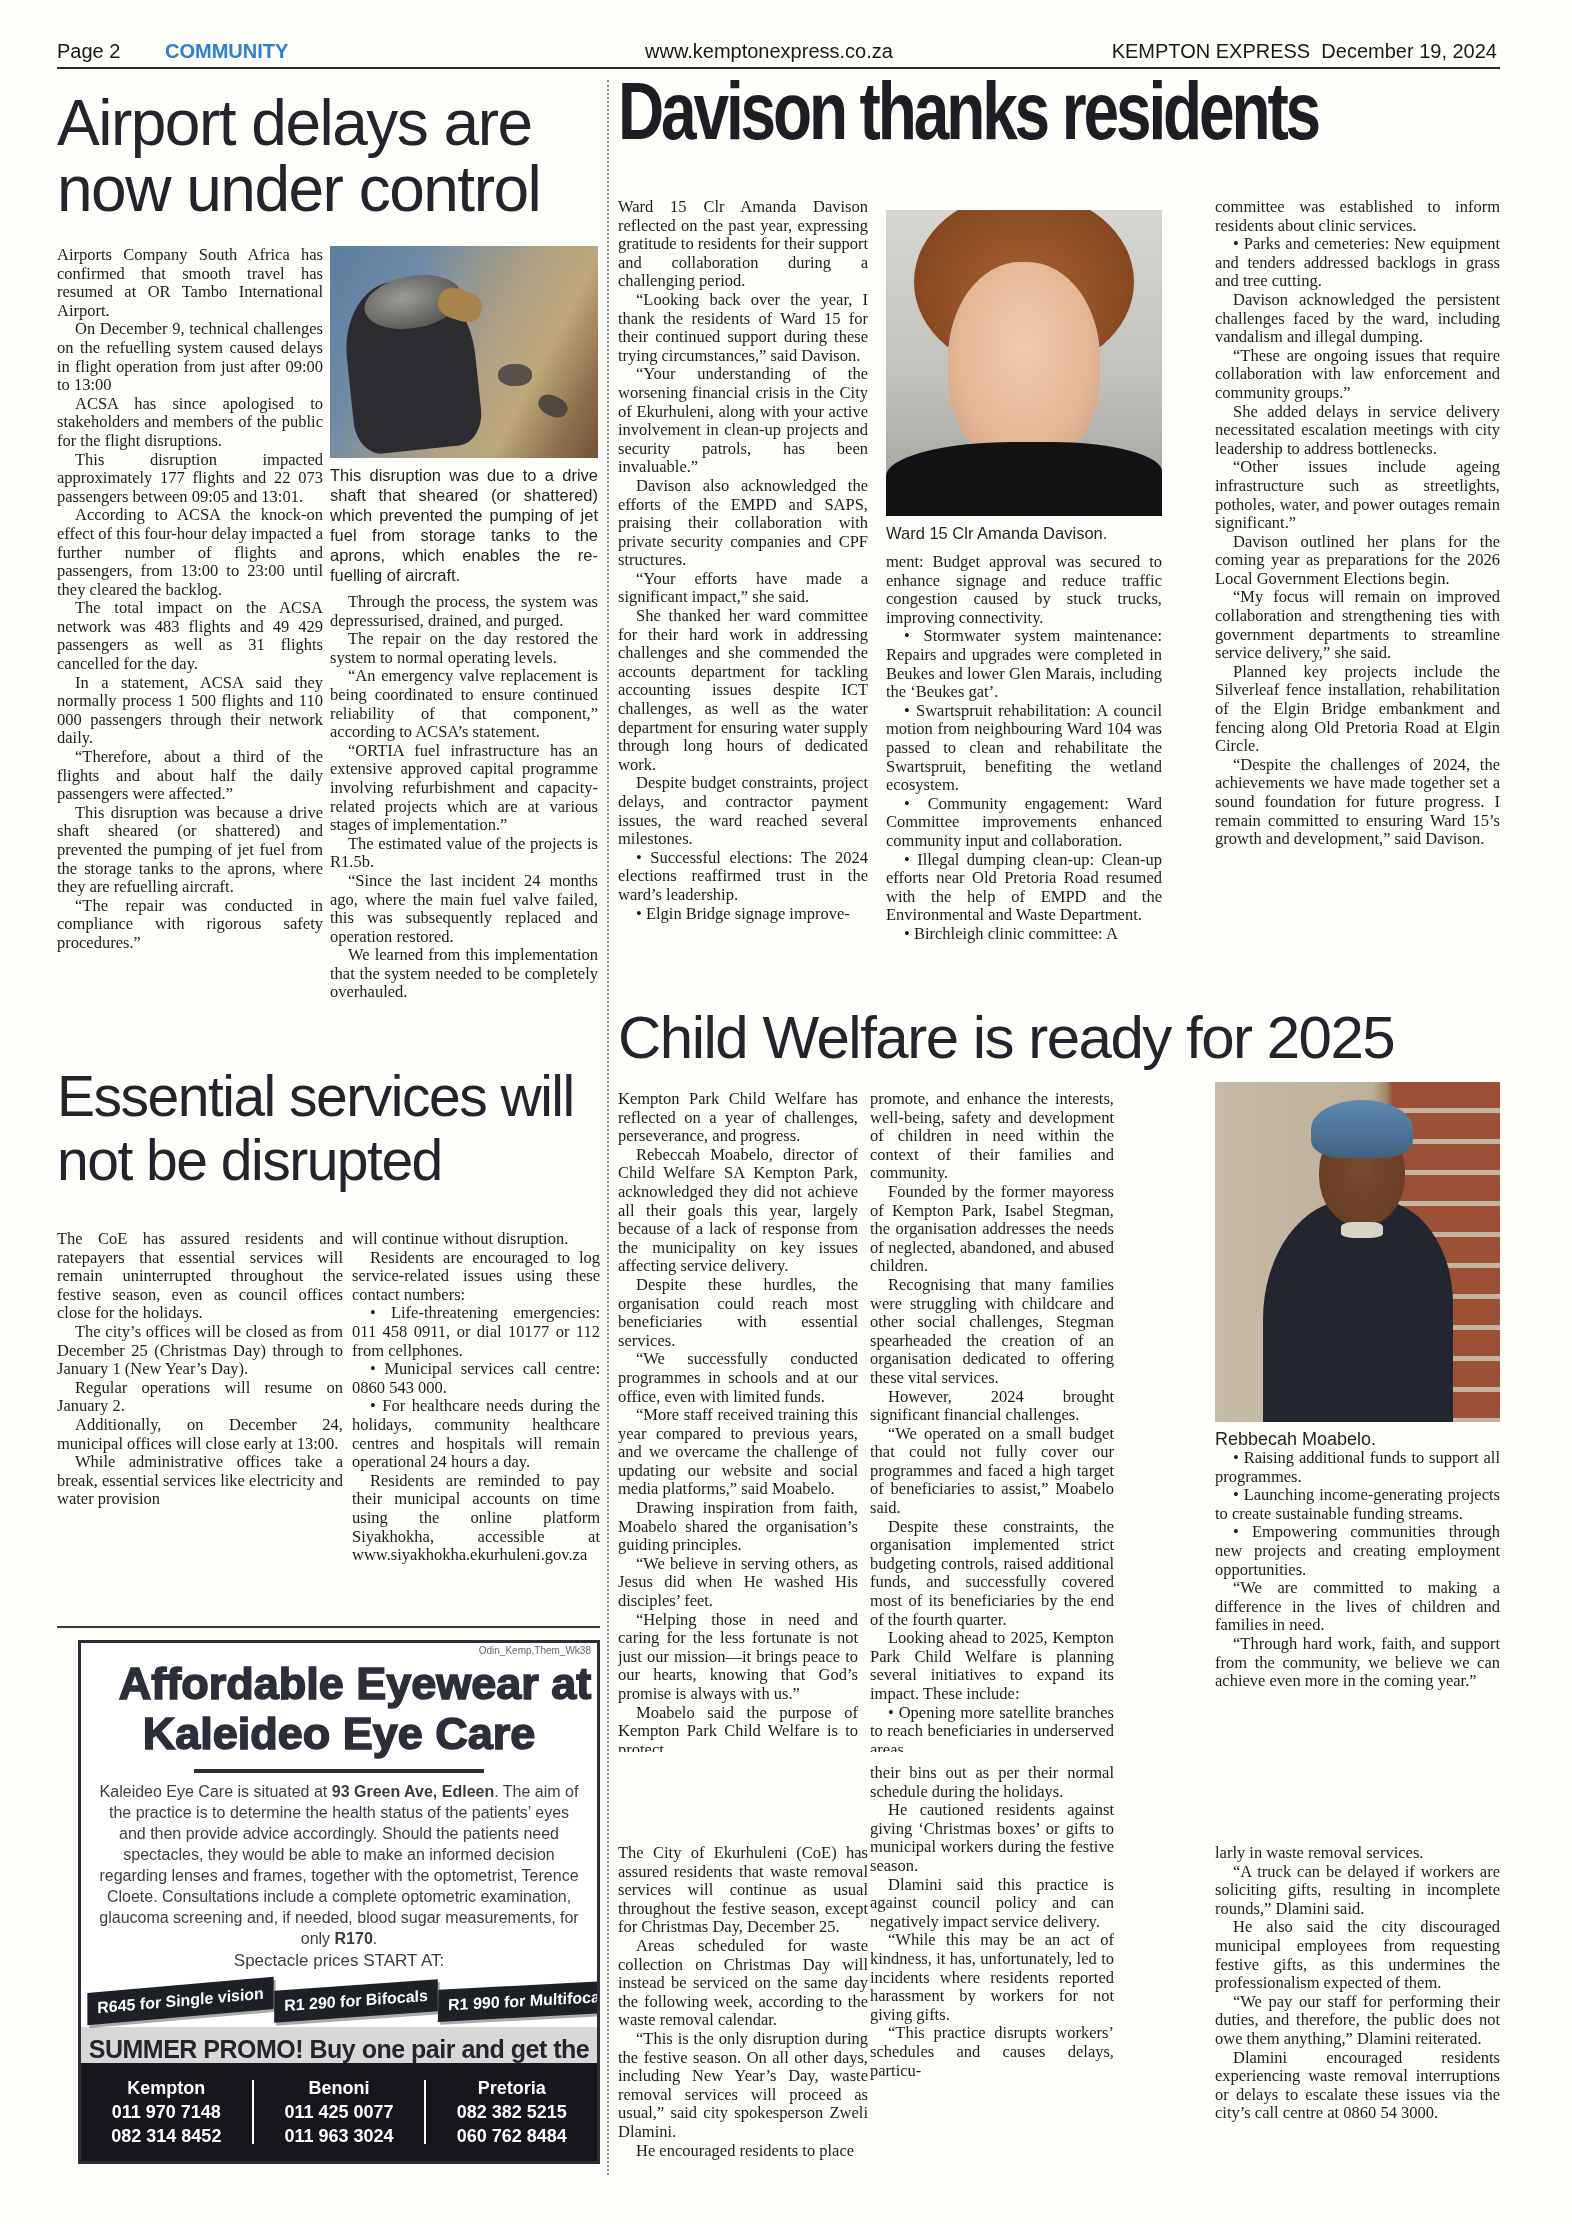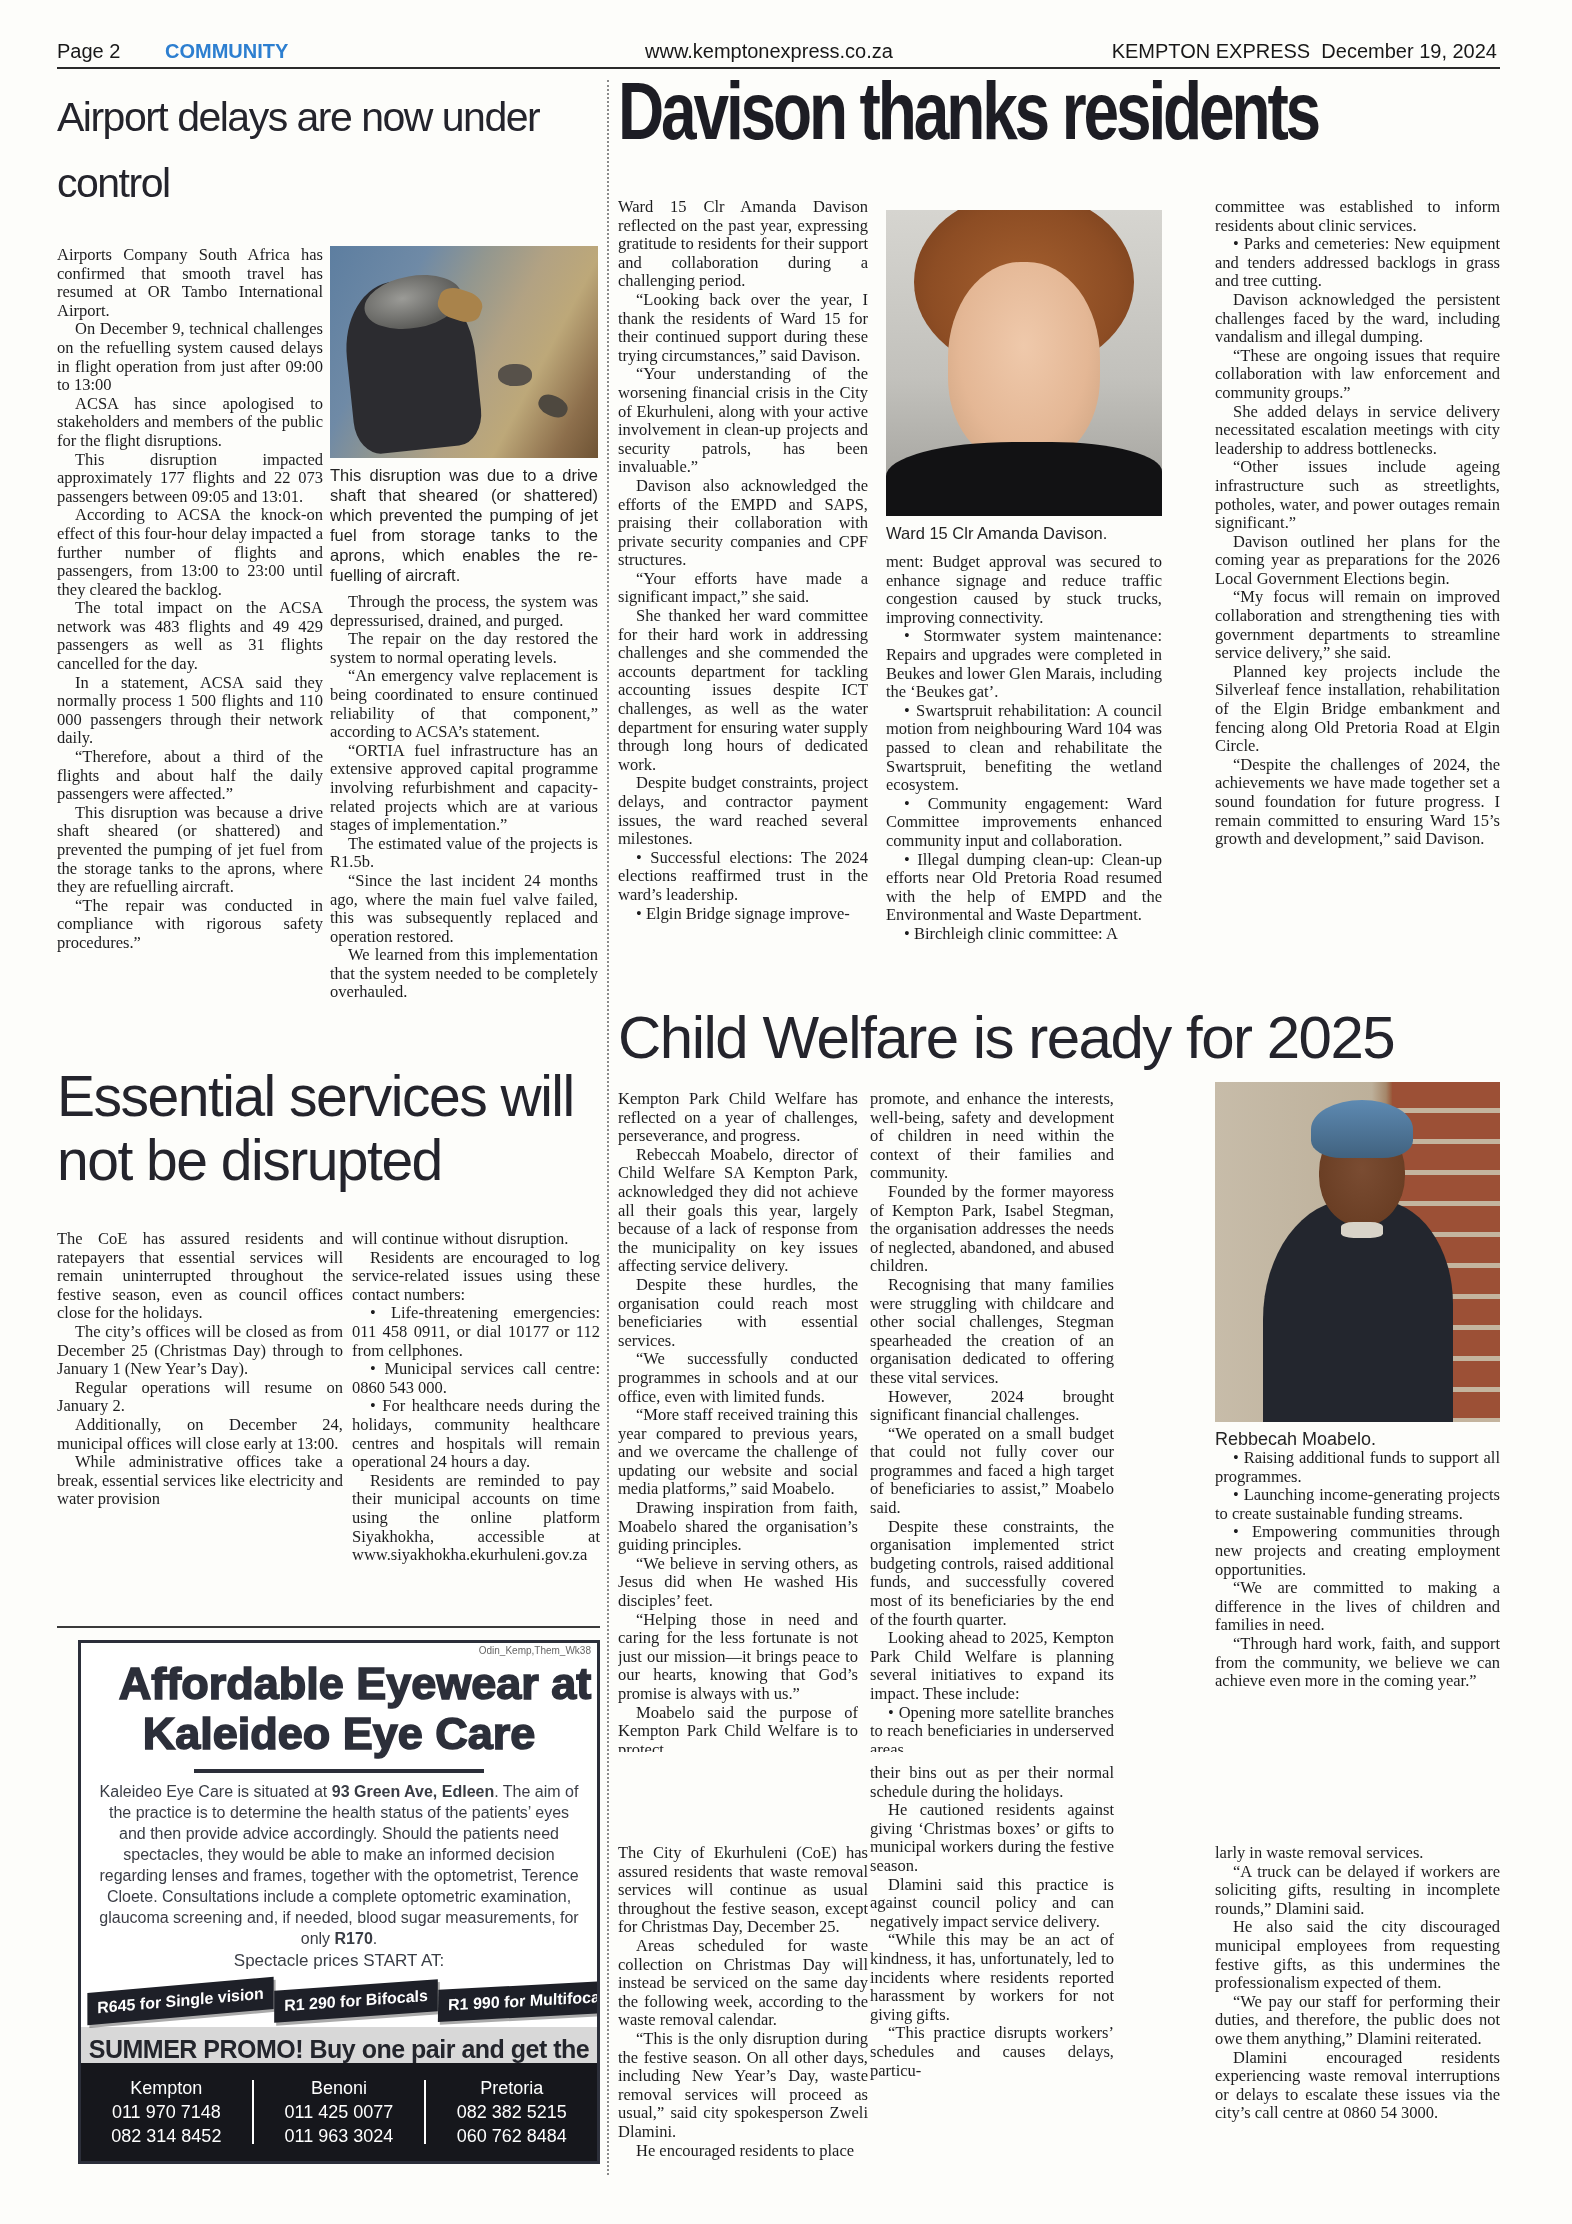--- a/index.html
+++ b/index.html
@@ -5,21 +5,21 @@
   html,body{margin:0;padding:0;background:#888;}
   #page{position:relative;width:1572px;height:2224px;background:#fdfdfa;margin:0 auto;overflow:hidden;
         font-family:"Liberation Serif",serif;color:#1c1c1e;}
   .abs{position:absolute;}
   
   .hdr{font-family:"Liberation Sans",sans-serif;font-size:20px;color:#181818;white-space:nowrap;}
   .hdr-section{font-weight:bold;}
   .hdr-rule{height:2px;background:#2a2a2a;}
   
   .headline{font-family:"Liberation Sans",sans-serif;font-weight:400;color:#24242c;letter-spacing:-1.5px;}
-  .headline-big{font-size:41px;line-height:66px;}
+  .headline-big{font-size:64px;line-height:66px;margin-top:6px;}
   .headline-black{font-family:"Liberation Sans",sans-serif;font-weight:700;color:#1d1d24;}
   
   .col{font-size:16.5px;line-height:18.6px;text-align:justify;overflow:hidden;}
   .para{margin:0;text-indent:18px;}
   .cont{text-indent:0;}
   .photo-caption{font-family:"Liberation Sans",sans-serif;font-size:16.5px;line-height:20px;
                  text-align:justify;color:#242424;margin-top:7px;}
   .vdivider{border-left:2px dotted #8a8a8a;width:0;}
   .thin-rule{height:2px;background:#3a3a3a;}
   
@@ -33,21 +33,21 @@
   .ad-intro{font-size:16px;line-height:21px;text-align:center;margin:0 16px;color:#3a3d45;}
   .ad-prices-label{text-align:center;font-size:17px;margin-top:2px;color:#3a3d45;}
   .ad-tags-row{display:flex;justify-content:space-between;align-items:center;margin:14px 6px 10px;}
   .price-tag{background:#1e2028;color:#fff;font-weight:700;font-size:16px;white-space:nowrap;
              padding:7px 10px;transform:rotate(-4deg) skewX(-4deg);box-shadow:2px 3px 0 #00000055;}
   .ad-promo{background:#d8d8d8;text-align:center;padding:8px 4px 6px;margin:0 -0px;}
   .ad-promo-main{font-weight:700;font-size:25px;color:#23252c;letter-spacing:-0.5px;}
   .ad-promo-sub{font-size:13px;font-style:italic;color:#33353c;margin-top:2px;}
   .ad-notes{font-size:15px;line-height:19.5px;text-align:center;margin:8px 10px 0;color:#3a3d45;}
   .ad-footer{position:absolute;bottom:0;left:0;right:0;height:98px;background:#16171c;display:flex;
-             align-items:center;color:#fff;font-weight:400;text-align:center;}
+             align-items:center;color:#fff;font-weight:700;text-align:center;}
   .branch{flex:1;font-size:18px;line-height:24px;}
   .branch-sep{width:2px;height:64px;background:#fff;}
   .b{font-weight:700;}
 </style>
 </head>
 <body>
 
 <div id="page">
 
   <div class="abs hdr" style="left:57px;top:40px;">Page 2</div>

